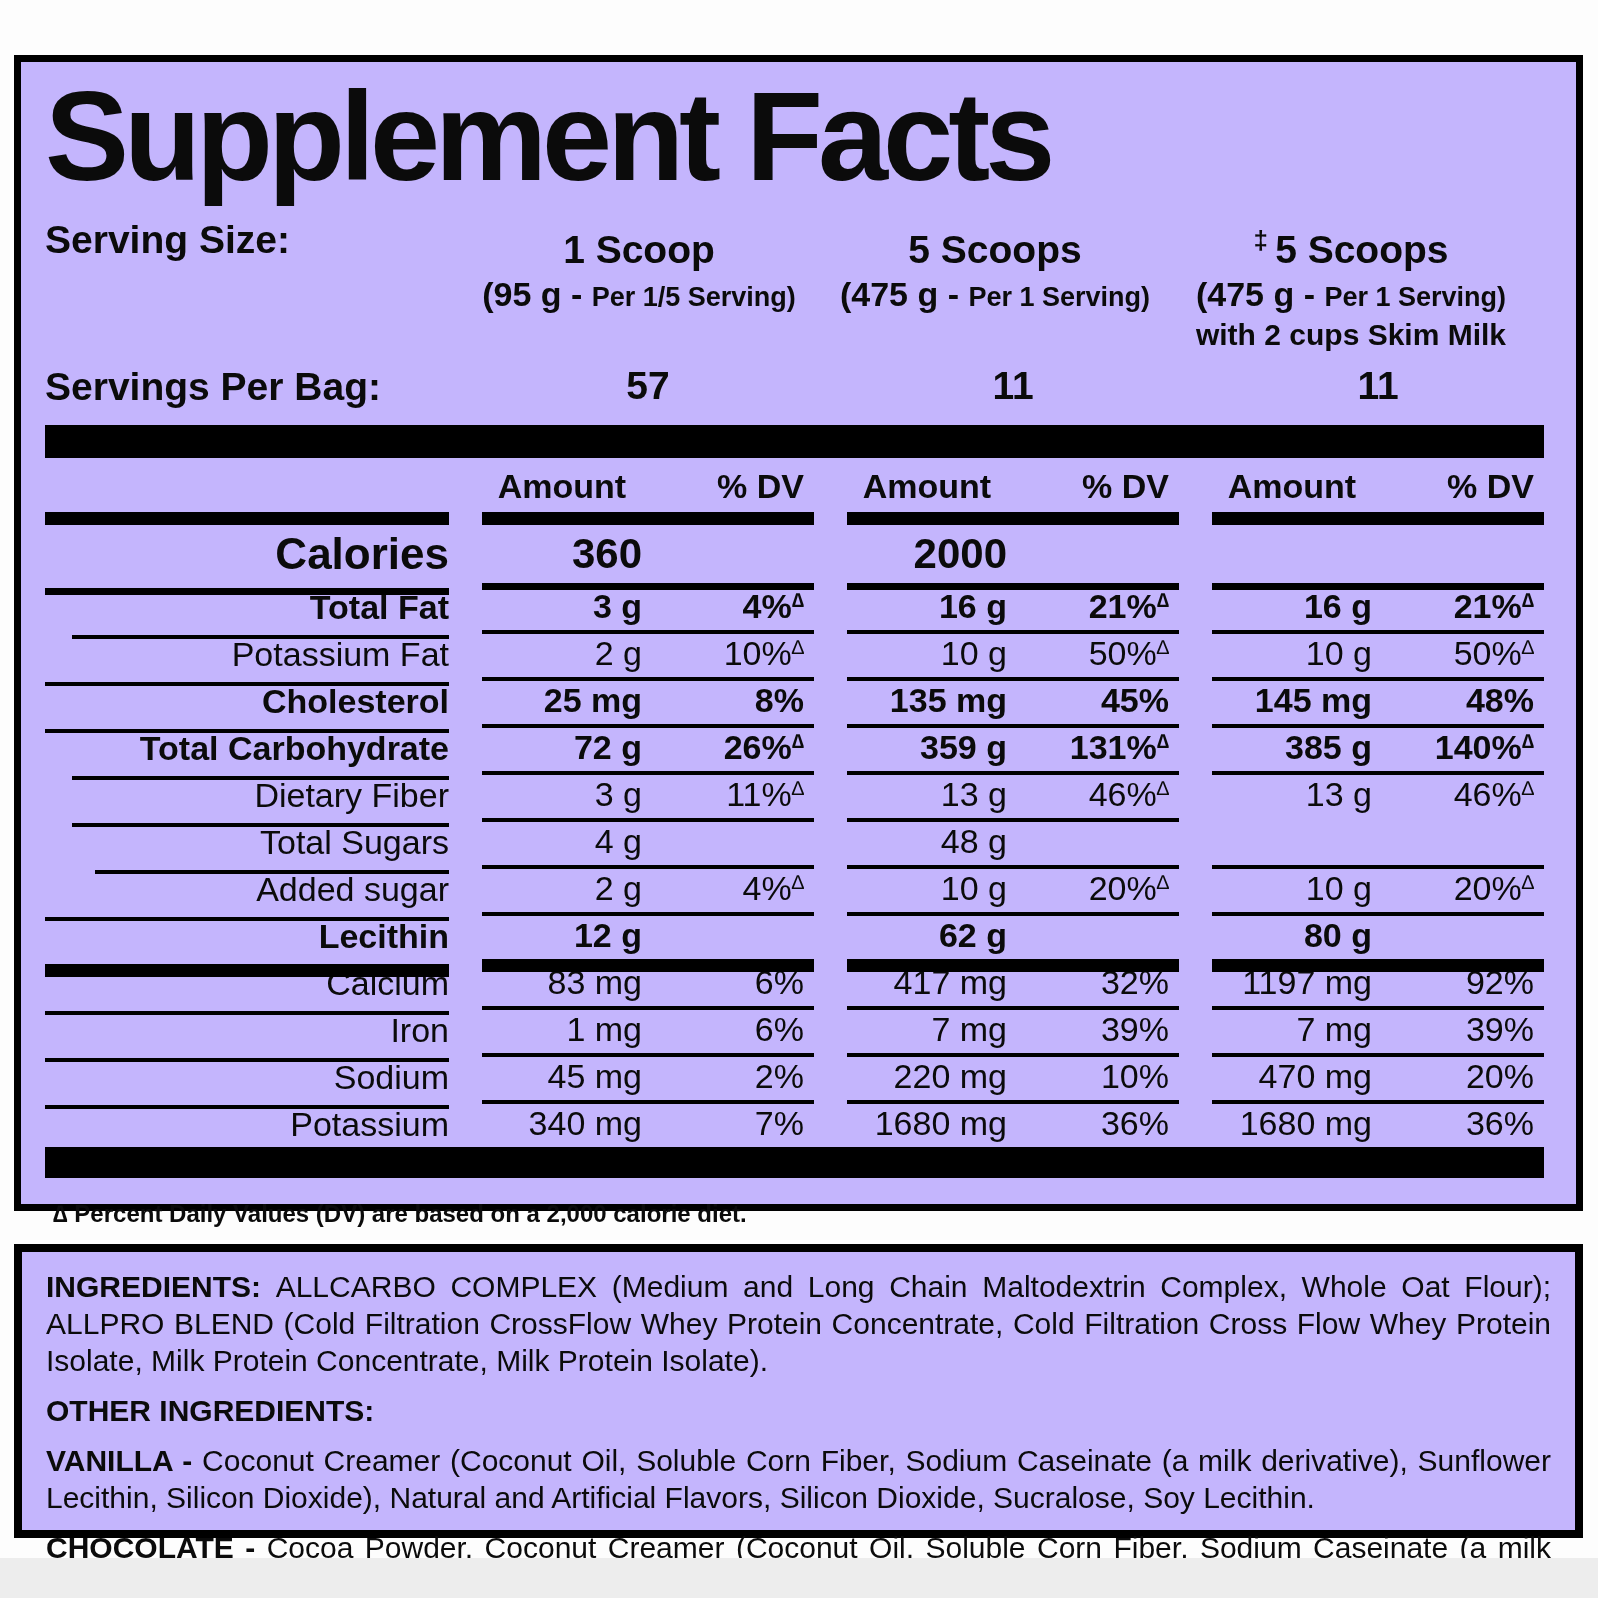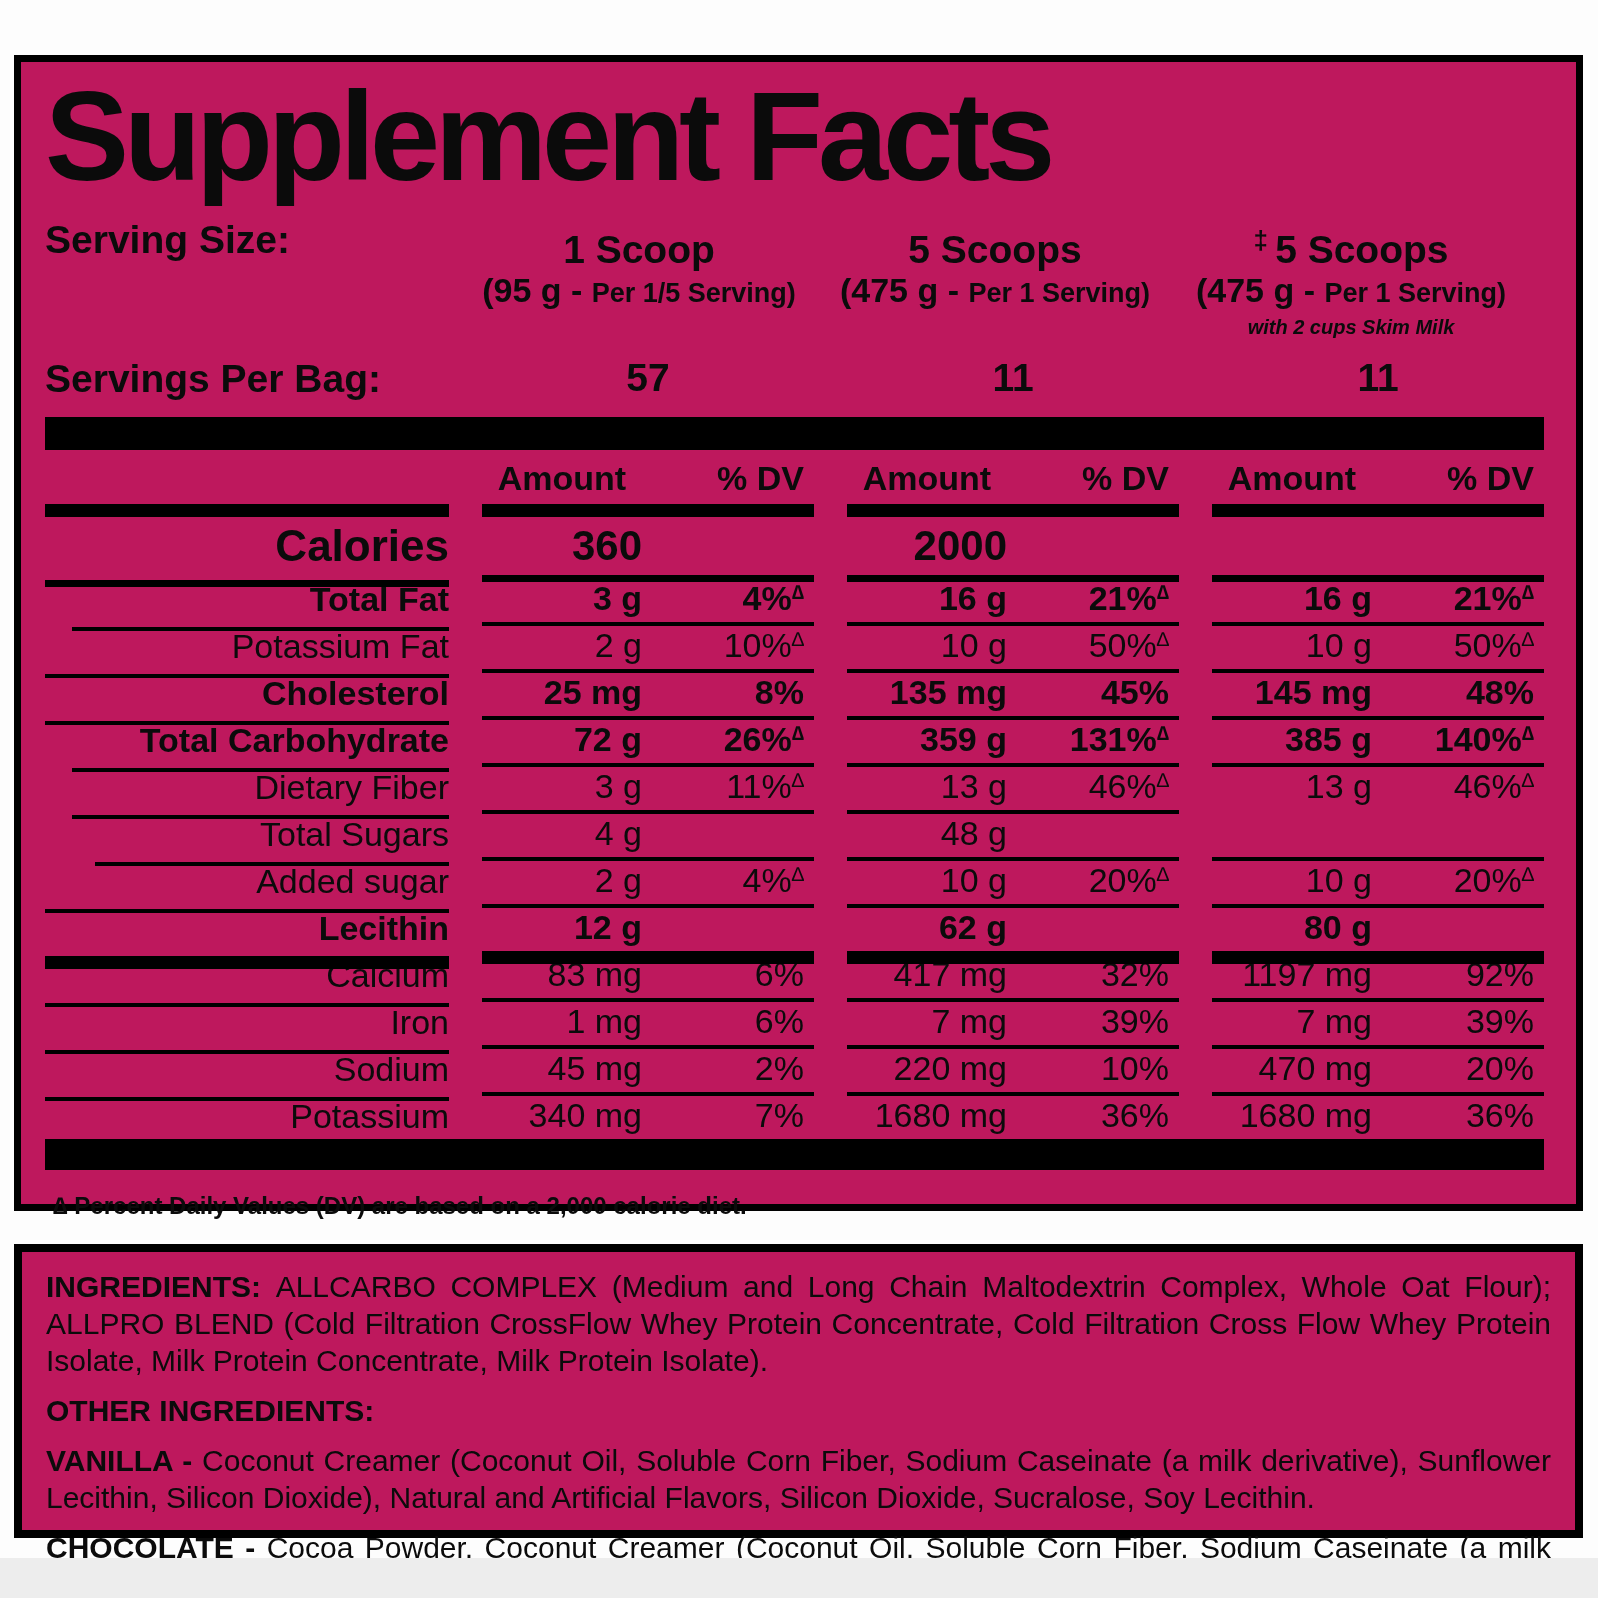--- a/index.html
+++ b/index.html
@@ -4,43 +4,43 @@
 <style>
   html,body{margin:0;padding:0;}
   body{
     width:1598px;height:1598px;position:relative;
     background:#fdfdfd;color:#0b0b0b;
     font-family:"Liberation Sans","DejaVu Sans",sans-serif;
     overflow:hidden;
   }
   .panel{
     position:absolute;left:14px;width:1569px;
-    border:7px solid #000;background:#be185d;box-sizing:border-box;
+    border:7px solid #000;background:#c4b5fd;box-sizing:border-box;
   }
   .facts{top:55px;height:1156px;padding:0 0 0 24px;}
   .ingredients{top:1244px;height:294px;border-width:8px;padding:16px 24px;font-size:30px;line-height:37px;}
   .bottom-strip{position:absolute;left:0;bottom:0;width:1598px;height:40px;background:#ededed;}
 
   h1.title{
     margin:10px 0 0 0;font-size:126px;line-height:130px;font-weight:bold;
     letter-spacing:-5px;white-space:nowrap;
   }
   
   .grid{display:grid;grid-template-columns:404px 332px 332px 332px;column-gap:33px;width:1499px;}
   .c{position:relative;box-sizing:border-box;}
 
   
   .serving-row{margin-top:16px;gap:24px;}
   .svc{text-align:center;font-weight:bold;}
   .sv-label{font-size:39px;font-weight:bold;line-height:44px;}
   .l1{font-size:39px;line-height:44px;}
   .l1 .dd{font-size:26px;vertical-align:14px;}
-  .l2{font-size:34px;line-height:36px;text-align:center;}
+  .l2{font-size:34px;line-height:44px;text-align:center;}
   .l2 .small{font-size:27px;}
-  .l3{font-size:20px;line-height:32px;font-style:italic;}
+  .l3{font-size:30px;line-height:32px;}
   .servings-row{margin-top:14px;}
   .sv-num{text-align:center;font-size:39px;font-weight:bold;line-height:42px;}
 
   .fullbar{width:1499px;height:33px;background:#000;margin-top:16px;}
   .fullbar.bottom{height:31px;margin-top:0;}
 
   
   .colhead{margin-top:4px;align-items:end;height:44px;}
   .colhead .g{display:flex;align-items:flex-end;}
   .colhead .amt-h{width:160px;text-align:center;font-size:34px;font-weight:bold;}

